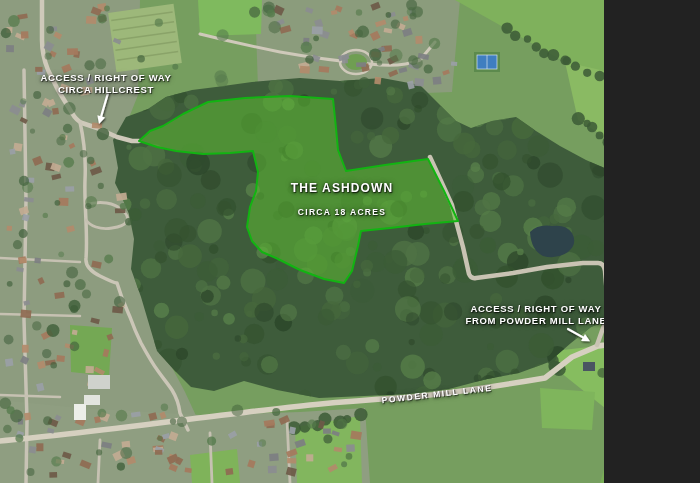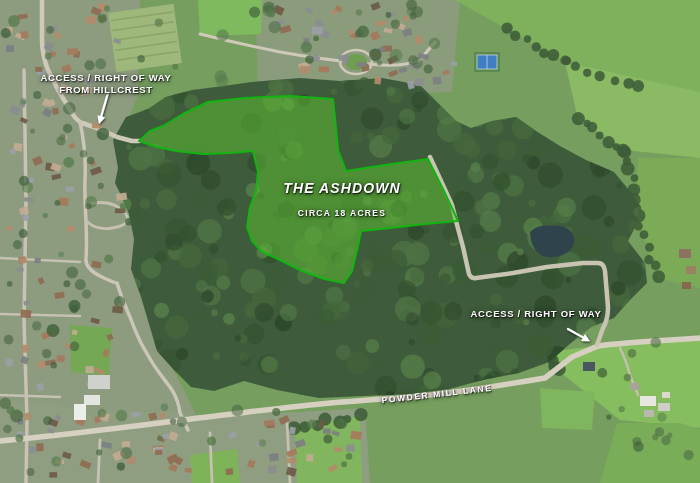--- a/index.html
+++ b/index.html
@@ -1,23 +1,23 @@
 <!DOCTYPE html>
 <html><head>
 <meta charset="utf-8">
 <style>
   html,body{margin:0;padding:0;background:#222;}
-  .stage{position:relative;width:700px;height:483px;overflow:hidden;
+  .stage{position:relative;width:604px;height:483px;overflow:hidden;
          font-family:"Liberation Sans",sans-serif;background:#4d7c0f;}
   .stage svg{position:absolute;left:0;top:0;}
   .map-label{position:absolute;transform:translate(-50%,-50%);color:#fff;
      font-weight:bold;text-align:center;white-space:nowrap;letter-spacing:.7px;
      text-shadow:1px 1px 0 rgba(0,0,0,.45),0 1px 3px rgba(0,0,0,.85),0 0 6px rgba(0,0,0,.4);}
   .lbl-access{font-size:9.5px;line-height:11.5px;}
-  .lbl-prop .t1{font-size:14px;letter-spacing:1.1px;font-style:italic;}
+  .lbl-prop .t1{font-size:12px;letter-spacing:1.1px;}
   .lbl-prop .t2{font-size:8.5px;letter-spacing:1.3px;margin-top:12px;}
   .lbl-road{font-size:8.5px;letter-spacing:1.6px;transform:translate(-50%,-50%) rotate(-6.5deg);}
 </style>
 </head>
 <body>
 
 <div class="stage">
 
 <svg id="map" width="700" height="483" viewBox="0 0 700 483">
   <defs>
@@ -774,27 +774,28 @@
     </g>
     <g>
       <line x1="568" y1="329" x2="583" y2="337.4" stroke="#fff" stroke-width="2.2" stroke-linecap="round"></line>
       <polygon points="590,341.3 581.1,340.9 585,333.9" fill="#fff"></polygon>
     </g>
   </g>
 </svg>
 
 <div class="map-label lbl-access" style="left:106px;top:83px">
   <div>ACCESS / RIGHT OF WAY</div>
-  <div>FROM HILLCREST</div>
+  <div>CIRCA HILLCREST</div>
 </div>
 
 <div class="map-label lbl-prop" style="left:342px;top:199px">
   <div class="t1">THE ASHDOWN</div>
   <div class="t2">CIRCA 18 ACRES</div>
 </div>
 
 <div class="map-label lbl-access" style="left:536px;top:314px">
   <div>ACCESS / RIGHT OF WAY</div>
+  <div>FROM POWDER MILL LANE</div>
 </div>
 
 <div class="map-label lbl-road" style="left:437px;top:394px">POWDER MILL LANE</div>
 
 </div>
 
 </body></html>

